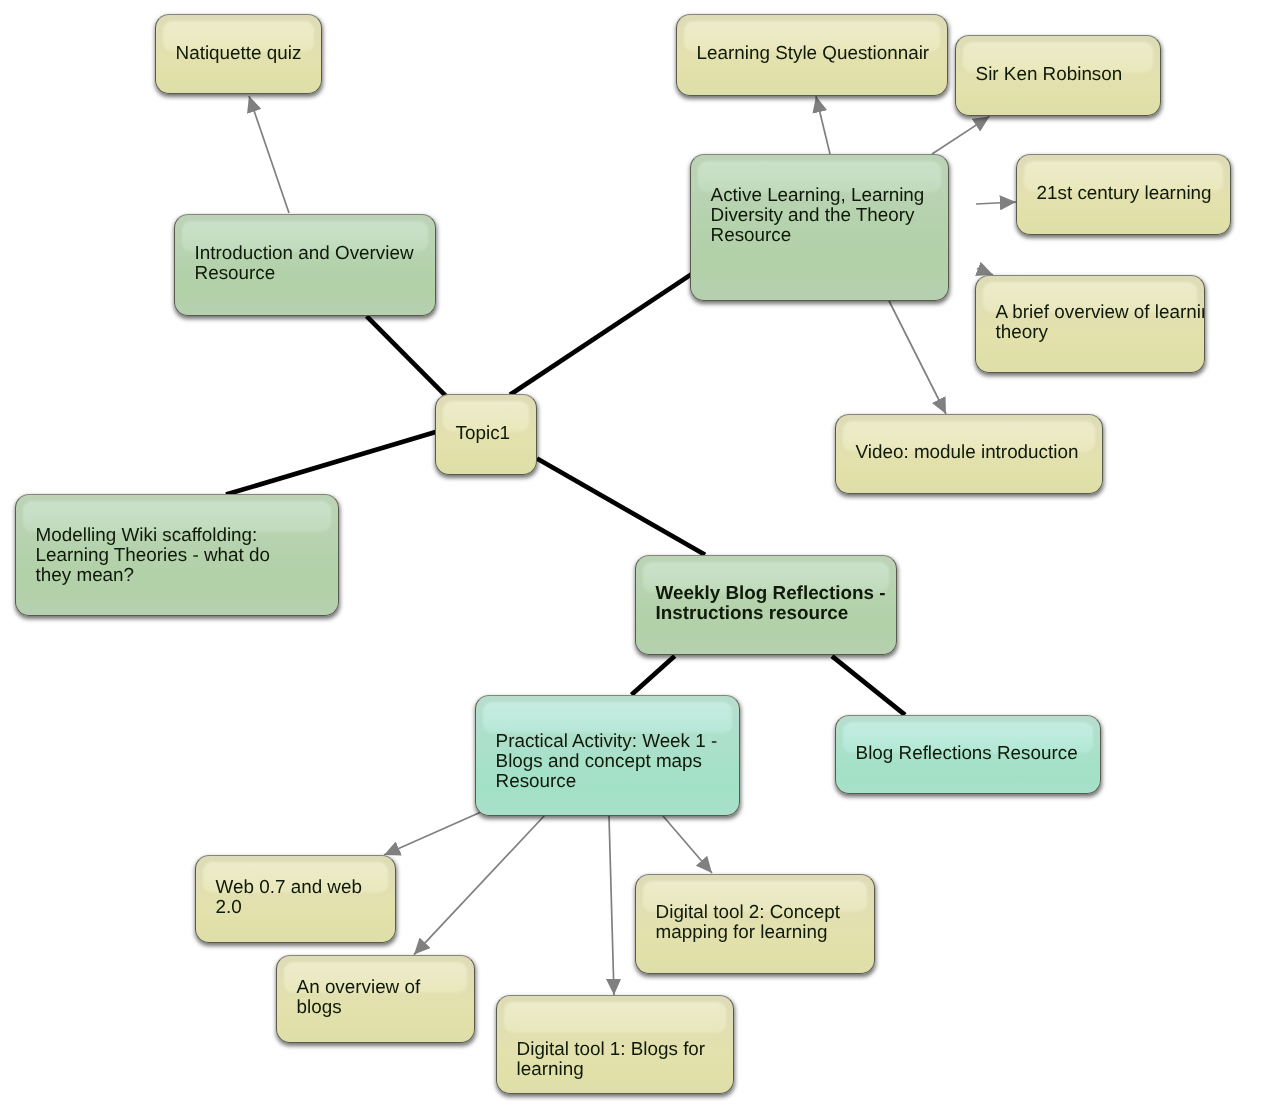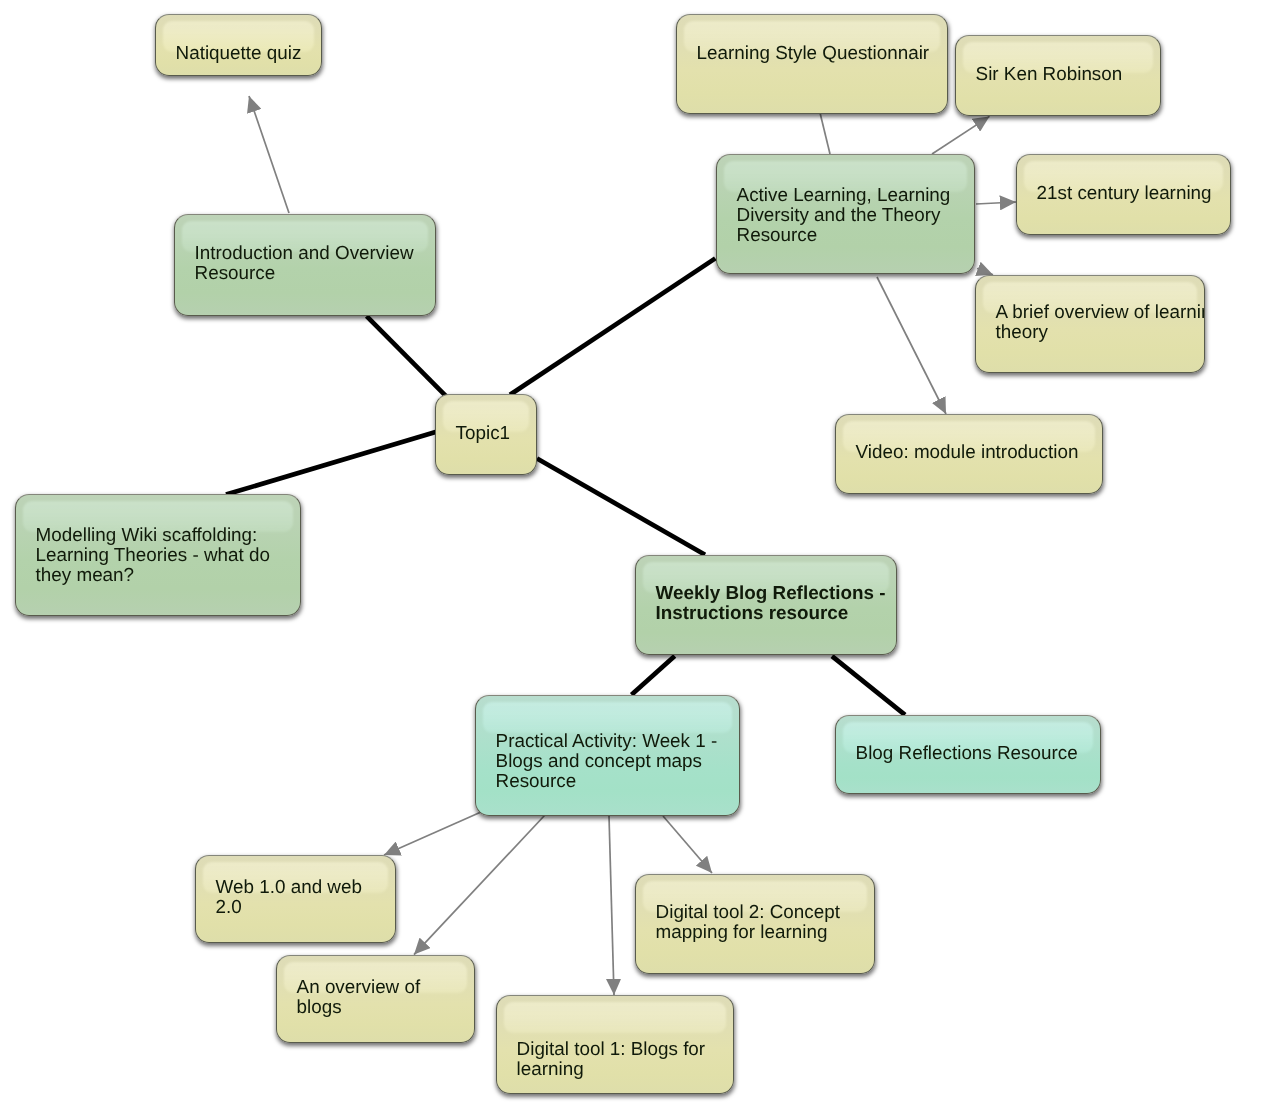--- a/index.html
+++ b/index.html
@@ -41,48 +41,48 @@
     <line class="link-thin" marker-end="url(#arrowhead)" x1="932" y1="154" x2="989.5" y2="116.4" stroke="#808080" stroke-width="1.7"></line>
     <line class="link-thin" marker-end="url(#arrowhead)" x1="976" y1="204" x2="1016" y2="202" stroke="#808080" stroke-width="1.7"></line>
     <line class="link-thin" marker-end="url(#arrowhead)" x1="977" y1="268.5" x2="993" y2="274.7" stroke="#808080" stroke-width="1.7"></line>
     <line class="link-thin" marker-end="url(#arrowhead)" x1="877" y1="277" x2="946" y2="414" stroke="#808080" stroke-width="1.7"></line>
     <line class="link-thin" marker-end="url(#arrowhead)" x1="481" y1="812" x2="384" y2="855" stroke="#808080" stroke-width="1.7"></line>
     <line class="link-thin" marker-end="url(#arrowhead)" x1="545" y1="815" x2="414" y2="954.6" stroke="#808080" stroke-width="1.7"></line>
     <line class="link-thin" marker-end="url(#arrowhead)" x1="609" y1="816" x2="614" y2="995" stroke="#808080" stroke-width="1.7"></line>
     <line class="link-thin" marker-end="url(#arrowhead)" x1="663" y1="816" x2="712" y2="873" stroke="#808080" stroke-width="1.7"></line>
   </svg>
   <div id="node-layer">
-    <div class="node n-yellow" style="left: 155px; top: 14px; width: 167px; height: 62px;">
+    <div class="node n-yellow" style="left: 155px; top: 14px; width: 167px; height: 80px;">
       <span class="hl"></span>
       <span class="lbl" style="top: 28.05px;">Natiquette quiz</span>
     </div>
     <div class="node n-green" style="left: 174px; top: 214px; width: 262px; height: 102px;">
       <span class="hl"></span>
       <span class="lbl" style="top: 28.1px;">Introduction and Overview
 Resource</span>
     </div>
     <div class="node n-yellow" style="left: 435px; top: 394px; width: 102px; height: 81px; padding-left: 38px;">
       <span class="hl"></span>
       <span class="lbl" style="top: 27.55px;">Topic1</span>
     </div>
-    <div class="node n-green" style="left: 15px; top: 494px; width: 286px; height: 122px;">
+    <div class="node n-green" style="left: 15px; top: 494px; width: 324px; height: 122px;">
       <span class="hl"></span>
       <span class="lbl" style="top: 29.95px;">Modelling Wiki scaffolding:
 Learning Theories - what do
 they mean?</span>
     </div>
-    <div class="node n-yellow" style="left: 676px; top: 14px; width: 272px; height: 100px;">
+    <div class="node n-yellow" style="left: 676px; top: 14px; width: 272px; height: 82px;">
       <span class="hl"></span>
       <span class="lbl" style="top: 28.05px;">Learning Style Questionnair</span>
     </div>
     <div class="node n-yellow" style="left: 955px; top: 35px; width: 206px; height: 81px;">
       <span class="hl"></span>
       <span class="lbl" style="top: 27.55px;">Sir Ken Robinson</span>
     </div>
-    <div class="node n-green" style="left: 716px; top: 154px; width: 259px; height: 120px;">
+    <div class="node n-green" style="left: 690px; top: 154px; width: 259px; height: 147px;">
       <span class="hl"></span>
       <span class="lbl" style="top: 29.95px;">Active Learning, Learning
 Diversity and the Theory
 Resource</span>
     </div>
     <div class="node n-yellow" style="left: 1016px; top: 154px; width: 215px; height: 81px;">
       <span class="hl"></span>
       <span class="lbl" style="top: 27.55px;">21st century learning</span>
     </div>
     <div class="node n-yellow" style="left: 975px; top: 275px; width: 230px; height: 98px;">
@@ -104,21 +104,21 @@
       <span class="lbl" style="top: 35px;">Practical Activity: Week 1 -
 Blogs and concept maps
 Resource</span>
     </div>
     <div class="node n-teal" style="left: 835px; top: 715px; width: 266px; height: 79px;">
       <span class="hl"></span>
       <span class="lbl" style="top: 26.55px;">Blog Reflections Resource</span>
     </div>
     <div class="node n-yellow" style="left: 195px; top: 855px; width: 201px; height: 88px;">
       <span class="hl"></span>
-      <span class="lbl" style="top: 21.1px;">Web 1.0 and web
+      <span class="lbl" style="top: 21.1px;">Web 0.7 and web
 2.0</span>
     </div>
     <div class="node n-yellow" style="left: 276px; top: 955px; width: 199px; height: 88px;">
       <span class="hl"></span>
       <span class="lbl" style="top: 21.1px;">An overview of
 blogs</span>
     </div>
     <div class="node n-yellow" style="left: 496px; top: 995px; width: 238px; height: 99px;">
       <span class="hl"></span>
       <span class="lbl" style="top: 43px;">Digital tool 1: Blogs for

